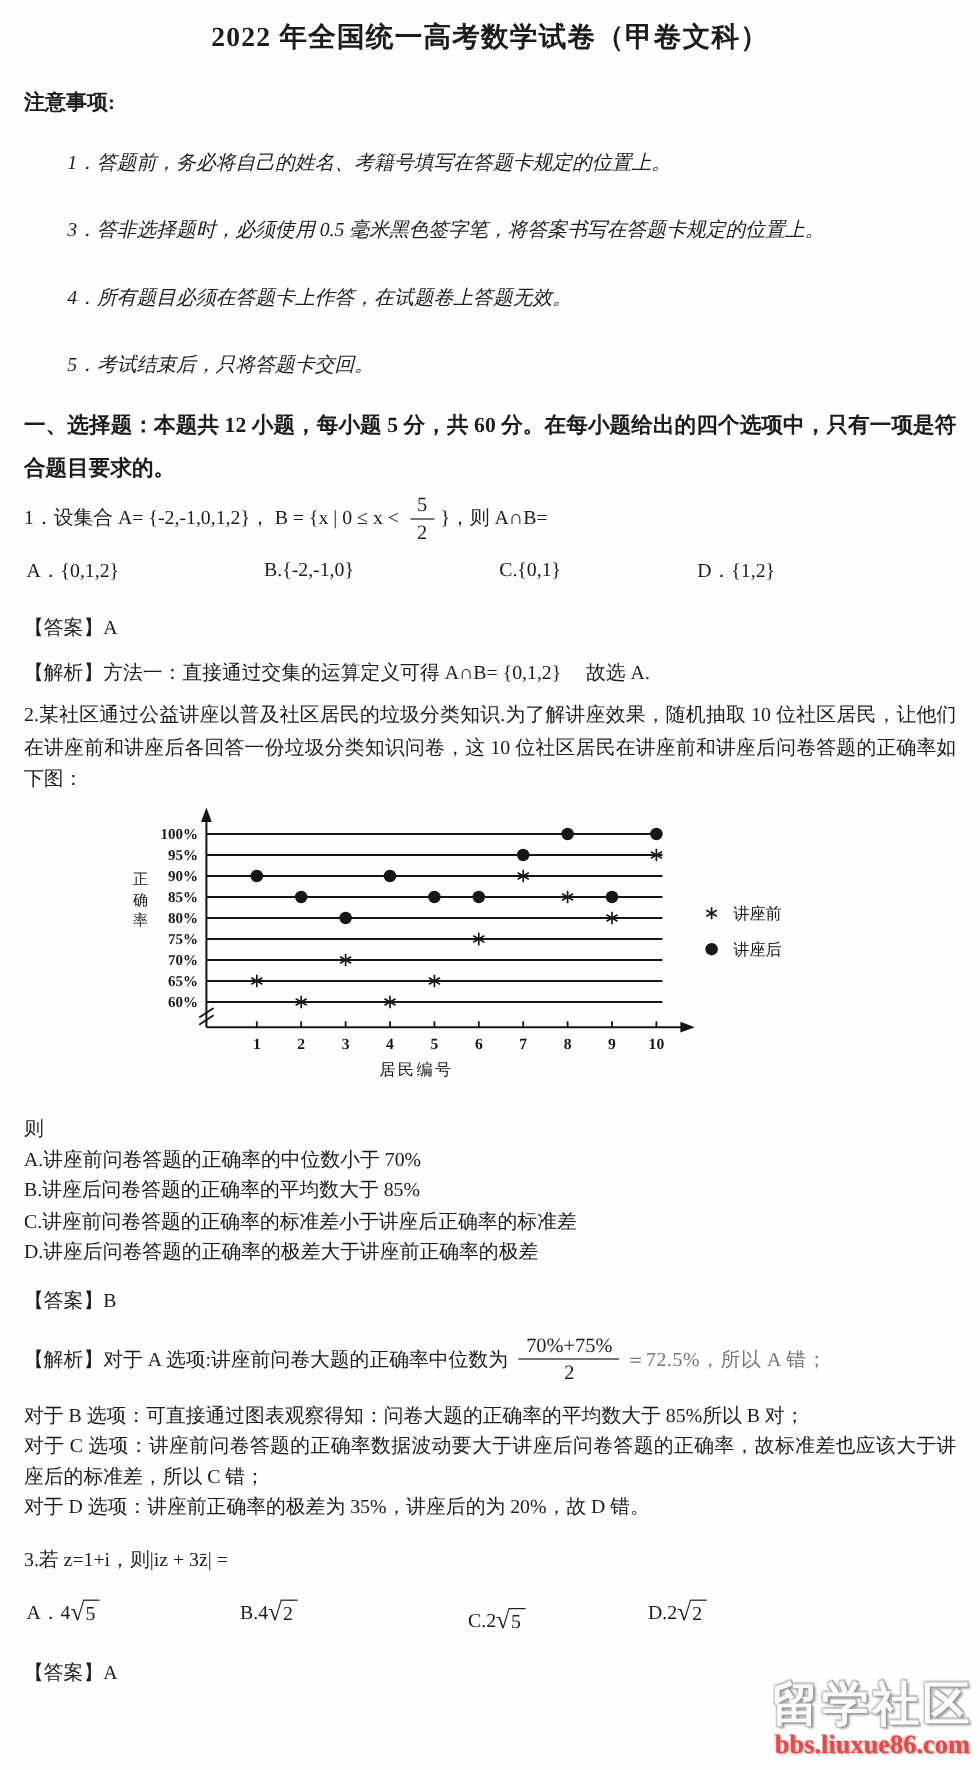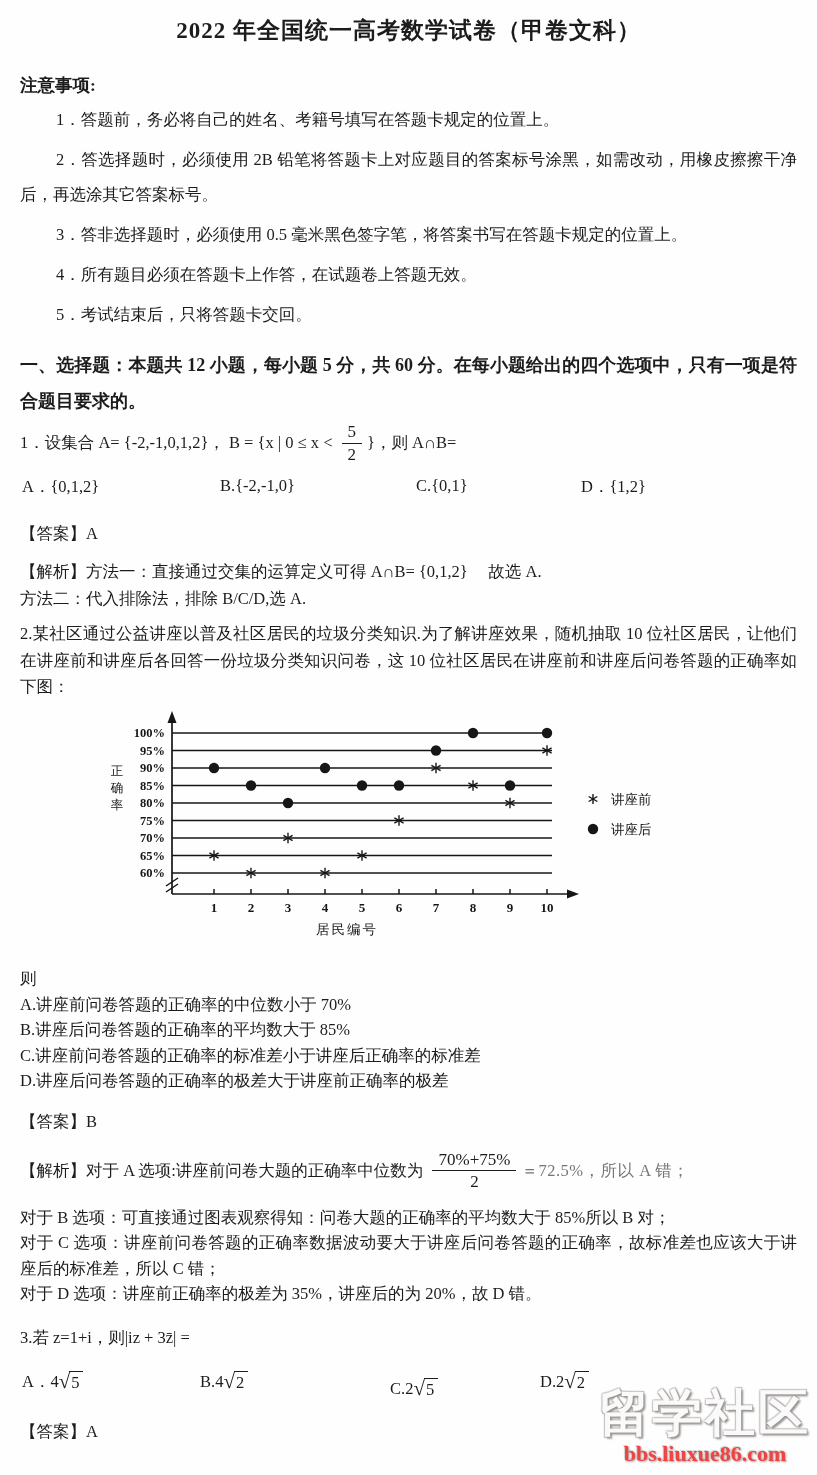--- a/index.html
+++ b/index.html
@@ -4,21 +4,21 @@
 <style>
   * { margin:0; padding:0; box-sizing:border-box; }
   html,body { width:817px; }
   body {
     height:1475px; background:#fefefe; color:#1c1c1c; overflow:hidden; position:relative;
     font-family:"Liberation Serif","DejaVu Serif",serif; font-size:16.5px;
   }
   .page { position:relative; height:1475px; padding:0 20px;border-radius:28px; }
   .title { text-align:center; font-size:23px; font-weight:bold; padding-top:15px; letter-spacing:1px; }
   .notice-heading { margin-top:27px; font-size:17.5px; font-weight:bold; }
-  .notice p { margin-top:5px; line-height:35px; text-indent:36px; text-align:justify; }
+  .notice p { margin-top:21px; line-height:35px; text-indent:36px; text-align:justify;font-style:italic; }
   .section-heading { margin-top:15px; font-size:18px; font-weight:bold; line-height:36px; text-align:justify; }
   .mathline { display:flex; align-items:center; flex-wrap:nowrap; white-space:pre; }
   .q1-stem { min-height:48px; }
   .frac { display:inline-flex; flex-direction:column; align-items:center; vertical-align:middle; margin:0 5px; line-height:1.12; font-size:17px; }
   .frac .num { padding:0 6px 1px; border-bottom:1.5px solid #1c1c1c; }
   .frac .den { padding-top:1px; }
   .optrow { display:grid; margin-top:9px; padding-left:2px; }
   .optrow-q1 { grid-template-columns:186px 184px 153px auto;gap:12px; }
   .optrow-q3 { grid-template-columns:178px 190px 150px auto; margin-top:18px; }
   .opt { white-space:pre; }
@@ -32,37 +32,36 @@
   .q2-analysis-a { margin-top:9px; min-height:56px; }
   .faded { color:#767676; letter-spacing:.5px; }
   .q2-analysis-rest { line-height:25.5px; text-align:justify; margin-top:6px; }
   .q3-stem { margin-top:16px; line-height:30px; }
   .mi { }
   .sqrt { display:inline-flex; align-items:flex-start; white-space:nowrap; }
   .sqrt .sign { font-size:21px; line-height:20px; font-style:normal; }
   .sqrt .rad { border-top:1.6px solid #1c1c1c; line-height:20px; font-size:16.5px; margin-left:-1px; padding:1px 4px 0 2px; }
   .drop { position:relative; top:7px; }
   .watermark { position:absolute; right:6px; bottom:8px; text-align:center; pointer-events:none; }
-  .wm-title { font-size:50px; font-weight:bold; letter-spacing:3px; color:#fbfafa;
+  .wm-title { font-size:39px; font-weight:bold; letter-spacing:3px; color:#fbfafa;
     text-shadow:2px 2px 2px #9a9694, -1px -1px 1px #cfcbc9, 1px -1px 1px #b5b1af, -1px 1px 1px #b5b1af; }
   .wm-url { font-size:22px; font-weight:bold; color:#ef4444; margin-top:-6px;
     text-shadow:1px 1px 2px #a89f9c, -1px -1px 1px #d8d0cd; }
   svg text { font-family:"Liberation Serif","DejaVu Serif",serif; fill:#161616; }
 </style>
 </head>
 <body>
 
 <div class="page">
 
   <h1 class="title">2022 年全国统一高考数学试卷（甲卷文科）</h1>
 
   <div class="notice-heading">注意事项:</div>
   <div class="notice">
     <p>1．答题前，务必将自己的姓名、考籍号填写在答题卡规定的位置上。</p>
-    <p>2．答选择题时，必须使用 2B 铅笔将答题卡上对应题目的答案标号涂黑，如需改动，用橡皮擦擦干净后，再选涂其它答案标号。</p>
     <p>3．答非选择题时，必须使用 0.5 毫米黑色签字笔，将答案书写在答题卡规定的位置上。</p>
     <p>4．所有题目必须在答题卡上作答，在试题卷上答题无效。</p>
     <p>5．考试结束后，只将答题卡交回。</p>
   </div>
 
   <div class="section-heading">一、选择题：本题共 12 小题，每小题 5 分，共 60 分。在每小题给出的四个选项中，只有一项是符合题目要求的。</div>
 
   <div class="mathline q1-stem">
     <span>1．设集合 A= {-2,-1,0,1,2}， B = {x | 0 ≤ x &lt; </span>
     <span class="frac">
@@ -77,21 +76,20 @@
     <span class="opt">C.{0,1}</span>
     <span class="opt">D．{1,2}</span>
   </div>
   <div class="answer-line">
     <span>【答案】</span><span>A</span>
   </div>
   <div class="analysis">
     <div class="plain-line">
       <span>【解析】</span><span>方法一：直接通过交集的运算定义可得 A∩B= {0,1,2}　 故选 A.</span>
     </div>
-    <div class="plain-line">方法二：代入排除法，排除 B/C/D,选 A.</div>
   </div>
 
   <p class="q2-stem">2.某社区通过公益讲座以普及社区居民的垃圾分类知识.为了解讲座效果，随机抽取 10 位社区居民，让他们在讲座前和讲座后各回答一份垃圾分类知识问卷，这 10 位社区居民在讲座前和讲座后问卷答题的正确率如下图：</p>
 
   <div class="figure">
     <svg id="chart-svg" width="565" height="240" viewBox="0 0 565 240">
         <line x1="68" y1="22" x2="448" y2="22" stroke="#161616" stroke-width="1.7"></line>
         <text x="61" y="26.3" text-anchor="end" font-size="12.5" font-weight="bold">100%</text>
         <line x1="68" y1="39.5" x2="448" y2="39.5" stroke="#161616" stroke-width="1.7"></line>
         <text x="61" y="43.8" text-anchor="end" font-size="12.5" font-weight="bold">95%</text>

